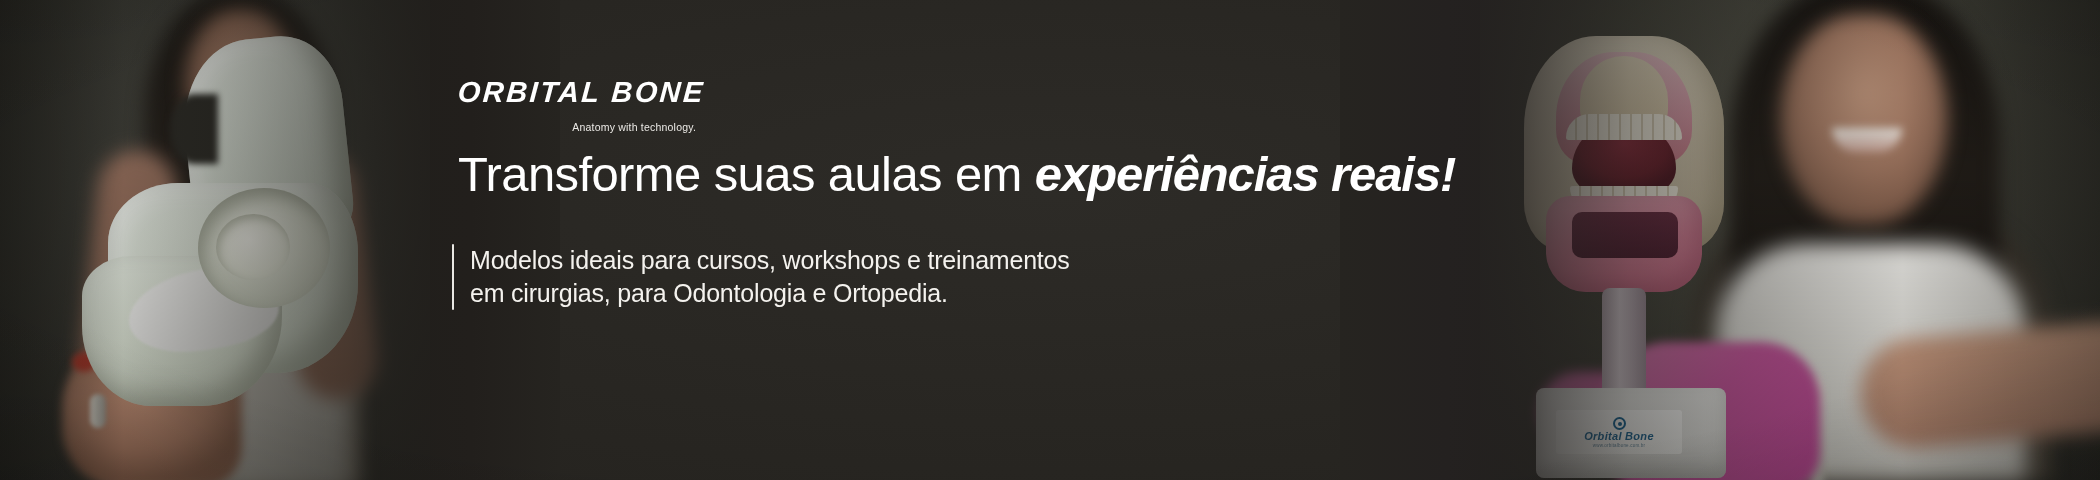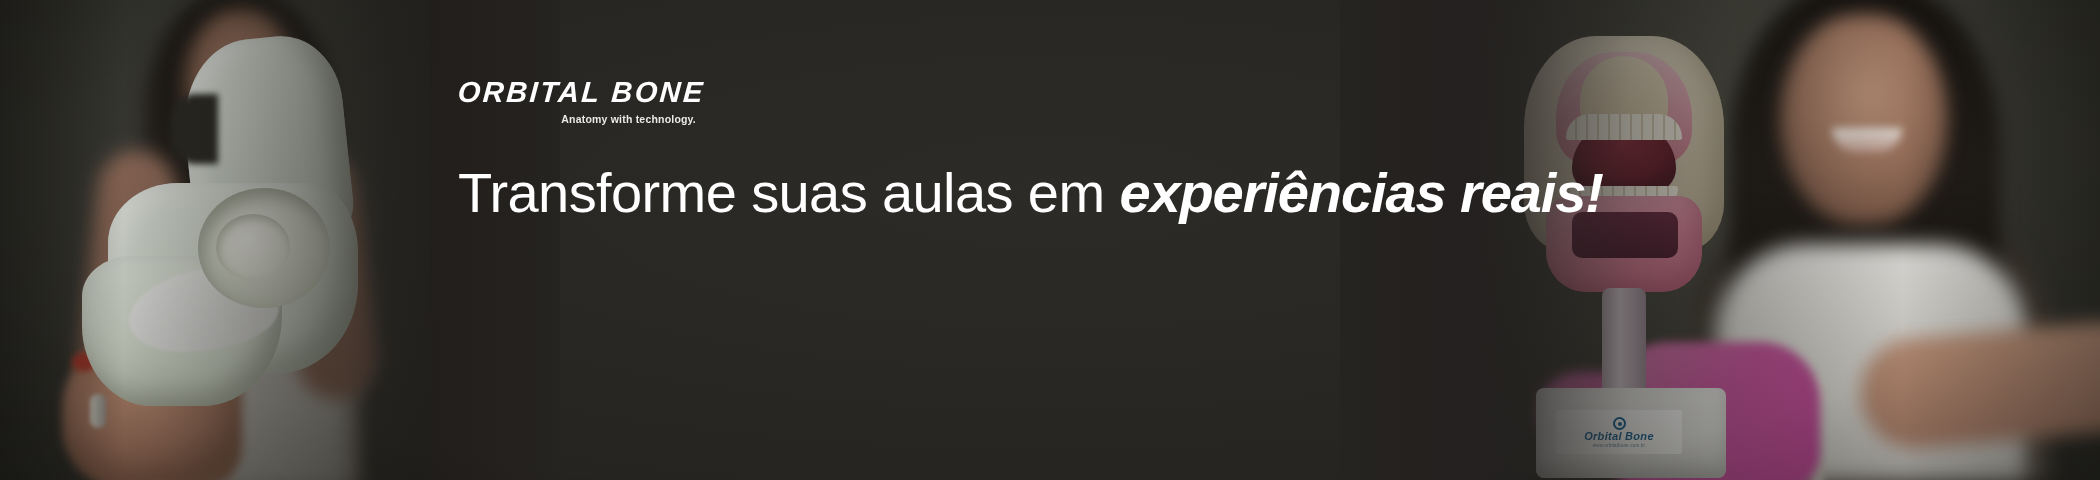--- a/index.html
+++ b/index.html
@@ -280,28 +280,28 @@
   }
 
   #logo { position:absolute; left:0; top:78px; width:240px; }
   #logo .wordmark {
     font-family:"Liberation Sans", sans-serif;
     font-size:29px; font-weight:bold; font-style:italic;
     letter-spacing:2.4px; color:#ffffff; line-height:1;
     transform:skewX(-4deg); white-space:nowrap;
   }
   #logo .tagline {
-    margin-top:6px; text-align:right;
-    font-size:10.5px; font-weight:bold; color:#eceae6;
+    margin-top:14px; text-align:right;
+    font-size:10.5px; font-weight:normal; color:#eceae6;
     letter-spacing:.2px; padding-right:2px;
   }
 
   #headline {
-    position:absolute; left:0; top:163px; width:700px;
-    font-size:56px; font-weight:400; color:#ffffff;
+    position:absolute; left:0; top:148px; width:700px;
+    font-size:49px; font-weight:400; color:#ffffff;
     letter-spacing:-.6px; line-height:1.08; white-space:nowrap;
   }
   #headline .em { font-weight:bold; font-style:italic; letter-spacing:-1.1px; }
 
   #subwrap {
     position:absolute; left:-6px; top:244px;
     display:flex; align-items:stretch; gap:16px;
   }
   #sub-rule { width:2px; background:#e9e7e3; border-radius:1px; }
   #subtitle {
@@ -383,16 +383,21 @@
 
   <div id="content">
 
     <div id="logo">
       <div class="wordmark">ORBITAL BONE</div>
       <div class="tagline">Anatomy with technology.</div>
     </div>
 
     <h1 id="headline"><span>Transforme suas aulas em </span><span class="em">experiências reais!</span></h1>
 
+    <div id="subwrap">
+      <div id="sub-rule"></div>
+      <p id="subtitle">Modelos ideais para cursos, workshops e treinamentos
+em cirurgias, para Odontologia e Ortopedia.</p>
+    </div>
 
   </div>
 
 </div>
 
 </body></html>

